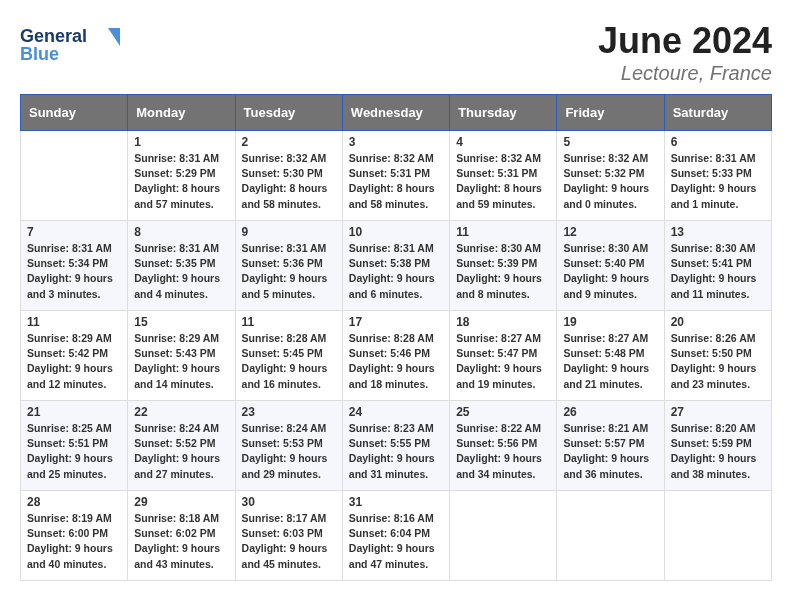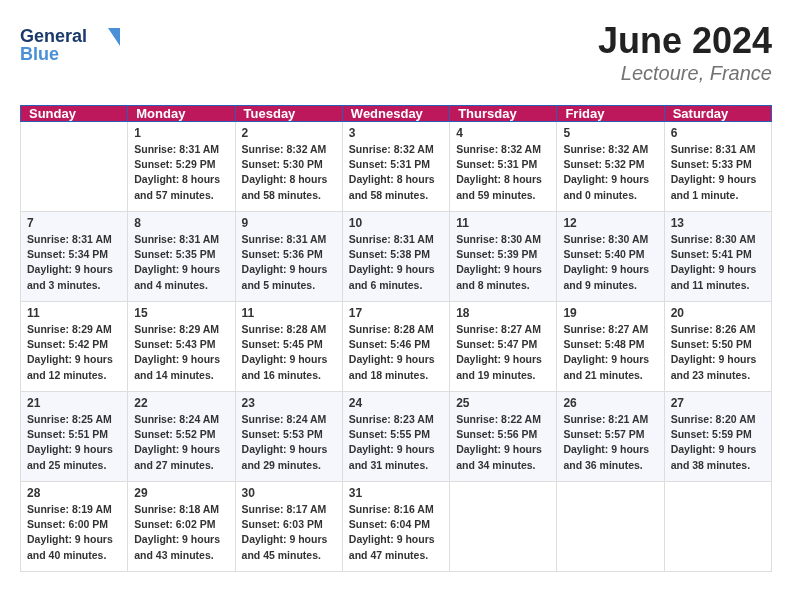--- a/index.html
+++ b/index.html
@@ -7,21 +7,21 @@
       font-family: Arial, sans-serif;
       background: #fff;
       width: 792px;
       min-height: 612px;
       padding: 20px;
     }
     .header {
       display: flex;
       justify-content: space-between;
       align-items: flex-start;
-      margin-bottom: 20px;
+      margin-bottom: 9px;
     }
     .logo {
       display: flex;
       align-items: center;
     }
     .title-block {
       text-align: right;
     }
     .month-title {
       font-size: 36px;
@@ -32,24 +32,24 @@
       font-size: 20px;
       color: #737373;
       font-style: italic;
     }
     table {
       width: 100%;
       border-collapse: collapse;
       table-layout: fixed;
     }
     th {
-      background-color: #be185d;
+      background-color: #737373;
       color: #fff;
       text-align: left;
-      padding: 0 8px;
+      padding: 10px 8px;
       font-size: 13px;
       font-weight: bold;
       border: 1px solid #2b5cb8;
     }
     td {
       border: 1px solid #ddd;
       vertical-align: top;
       padding: 4px 6px;
       font-size: 10.5px;
       color: #333;

